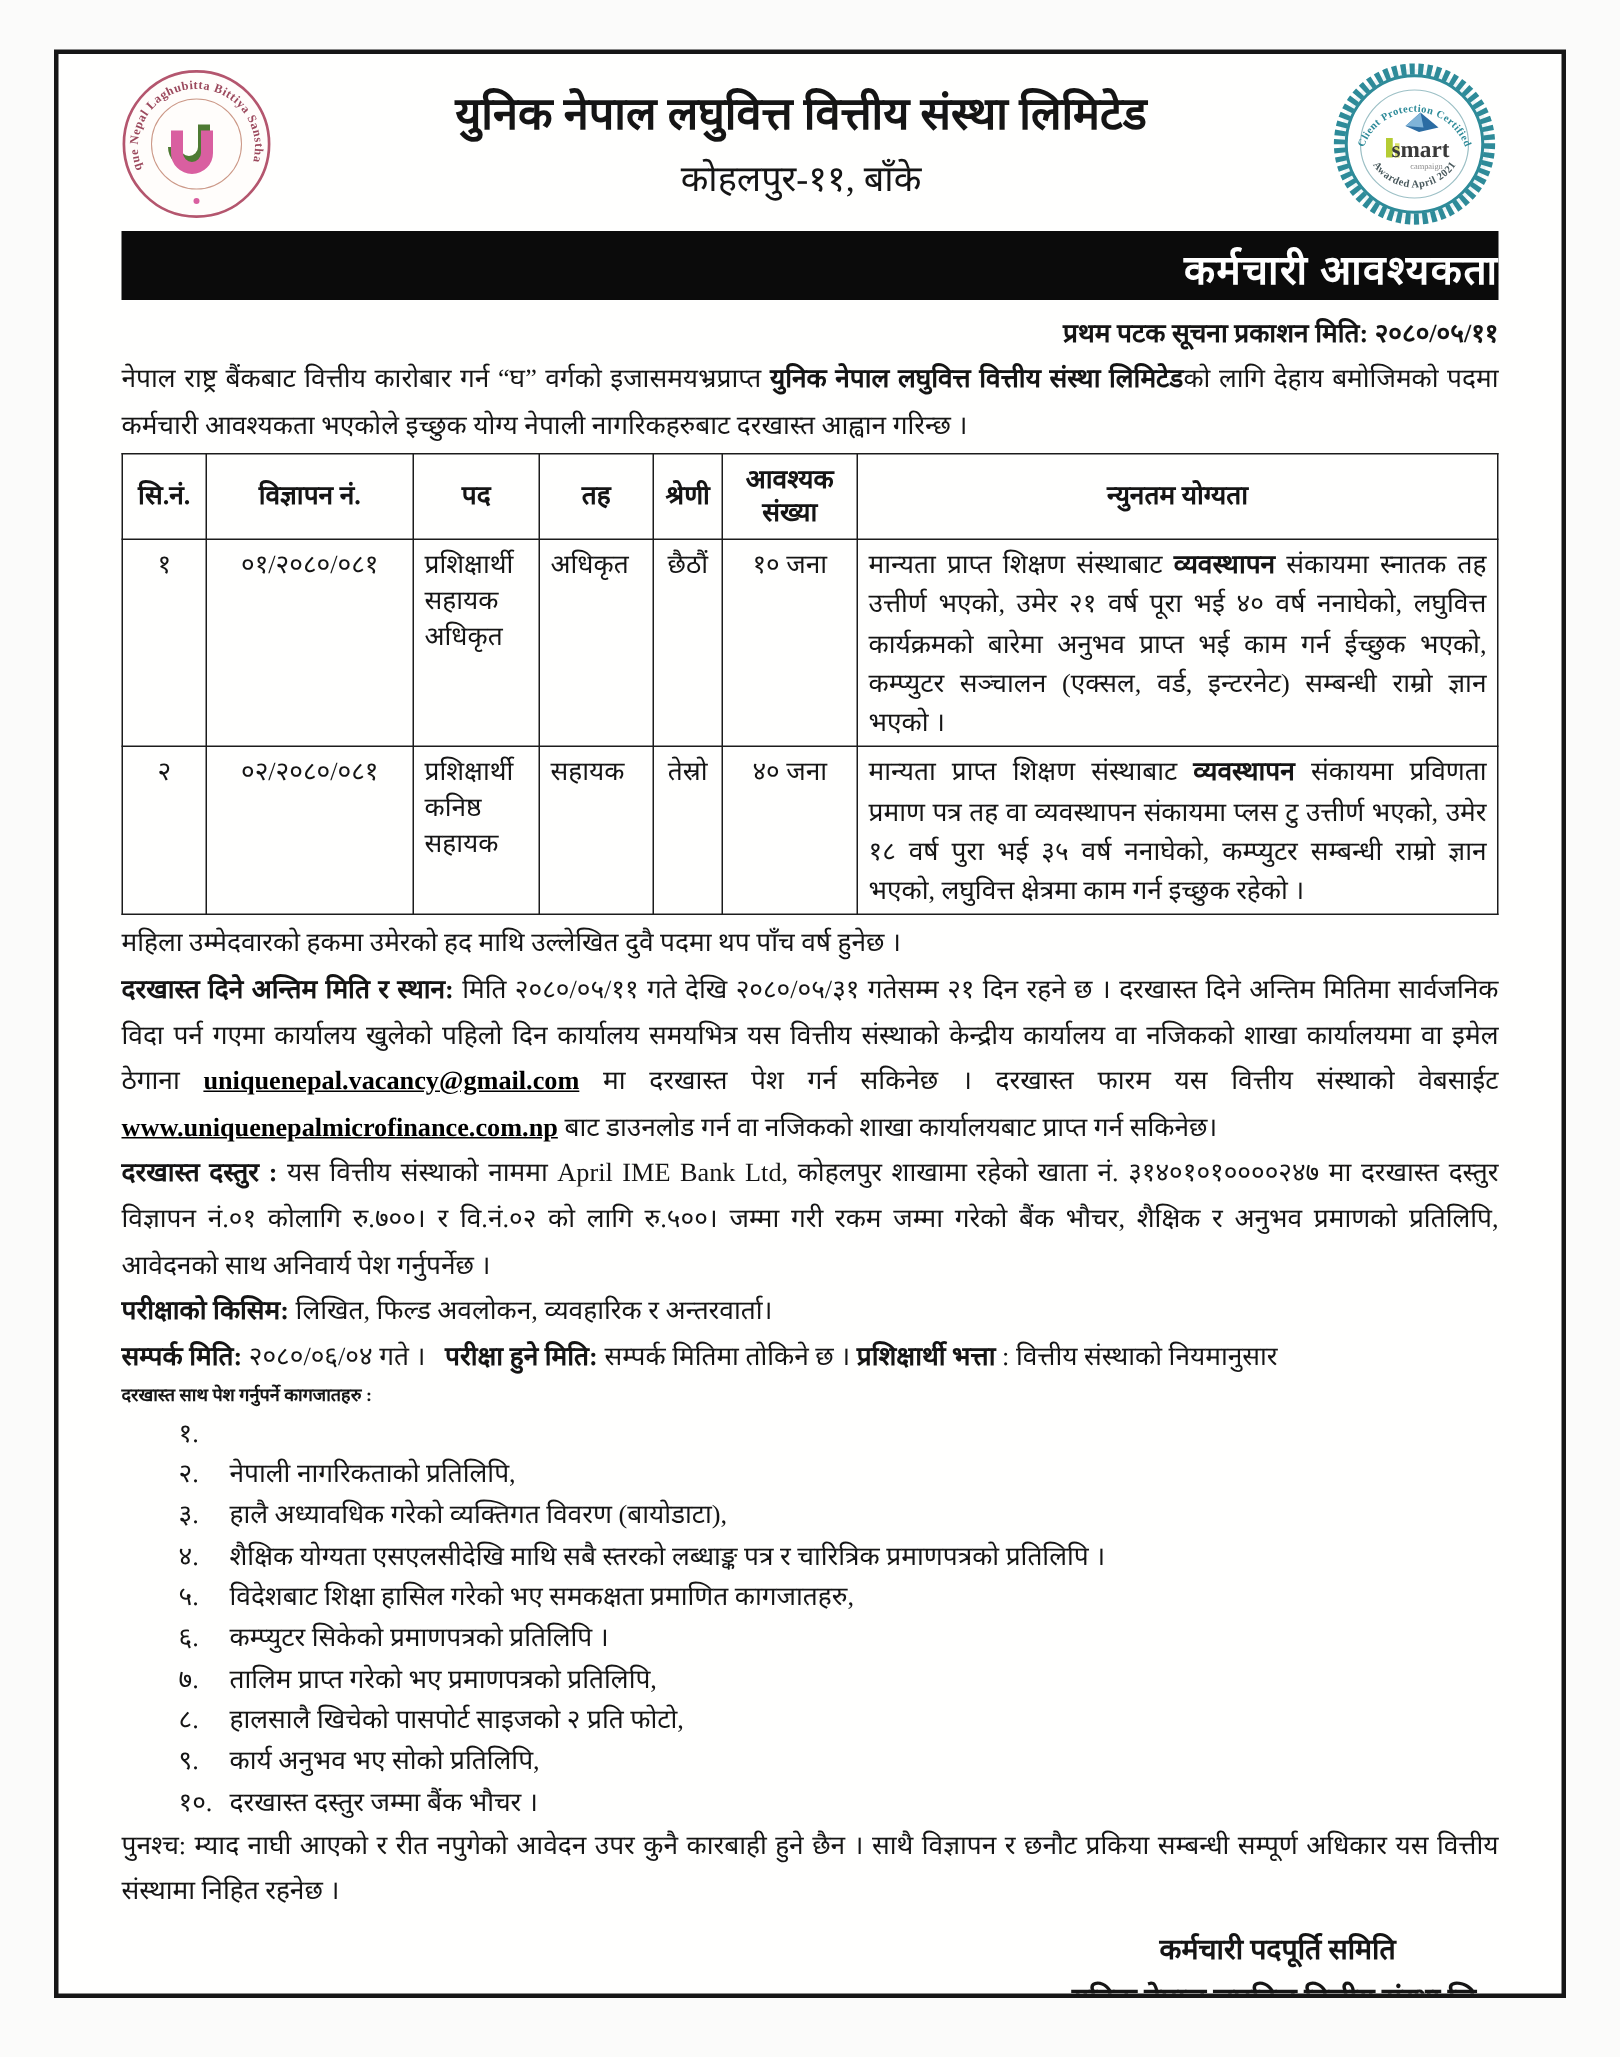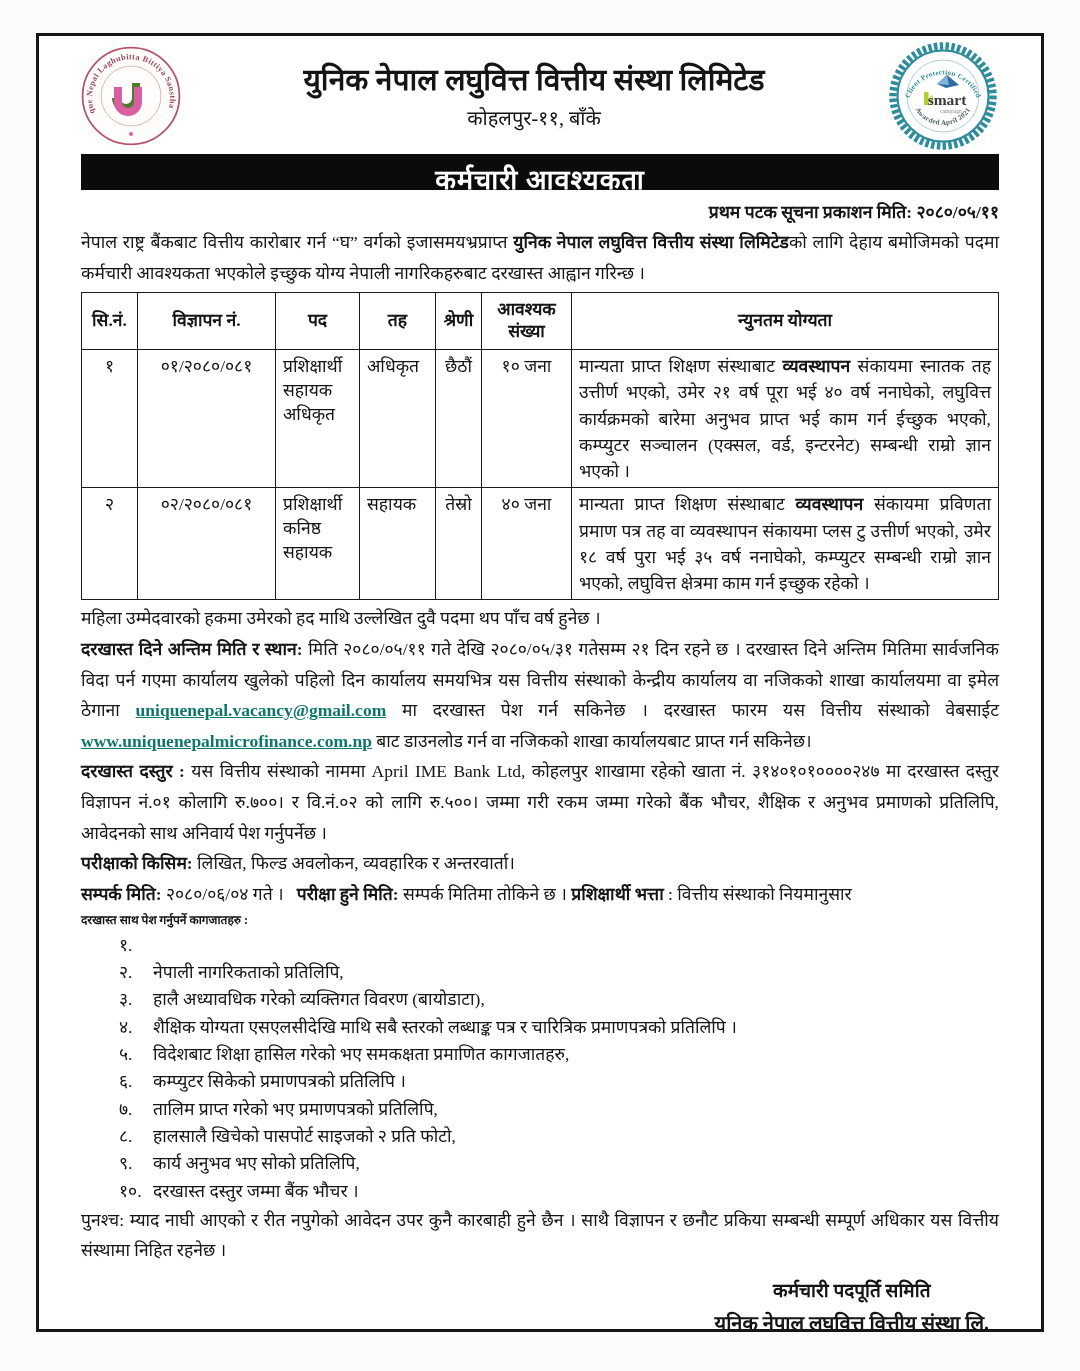--- a/index.html
+++ b/index.html
@@ -10,28 +10,28 @@
   }
   .doc-border{
     position:absolute;left:36px;top:33px;width:1008px;height:1299px;
     box-sizing:border-box;border:3px solid #161616;background:#fffffe;
     padding:6px 42px 0 42px;overflow:hidden;
   }
   
   .hdr{display:flex;align-items:center;justify-content:space-between;height:108px;}
   .hdr-center{flex:1;text-align:center;}
   .org-name{font-size:30px;font-weight:bold;margin:0;line-height:1.25;}
-  .org-addr{font-size:20px;margin-top:6px;}
-  
-  .banner{background:#0b0b0b;color:#fff;text-align:center;height:36px;line-height:52px;
+  .org-addr{font-size:24px;margin-top:6px;}
+  
+  .banner{background:#0b0b0b;color:#fff;text-align:right;height:46px;line-height:52px;
     font-size:27px;font-weight:bold;margin-top:4px;letter-spacing:1px;}
   .date-line{text-align:right;font-size:17.5px;font-weight:bold;margin:9px 0 4px 0;}
   p{margin:0;font-size:17.5px;line-height:1.75;text-align:justify;}
   .b{font-weight:bold;}
-  a.link{color:#0f766e;font-weight:bold;text-decoration:underline;}
+  a.link{color:#000000;font-weight:bold;text-decoration:underline;}
   
   table.vac{border-collapse:collapse;width:100%;margin-top:4px;}
   table.vac th,table.vac td{border:1.6px solid #1c1c1c;font-size:17.5px;padding:3px 7px;vertical-align:top;}
   table.vac th{font-weight:bold;text-align:center;vertical-align:middle;line-height:1.25;padding:6px 4px;}
   td.c{text-align:center;}
   td.qual{text-align:justify;line-height:1.5;}
   col.w-sn{width:56px;}col.w-ad{width:138px;}col.w-post{width:84px;}
   col.w-lvl{width:76px;}col.w-grd{width:46px;}col.w-cnt{width:90px;}
   .note{margin-top:3px;}
   

